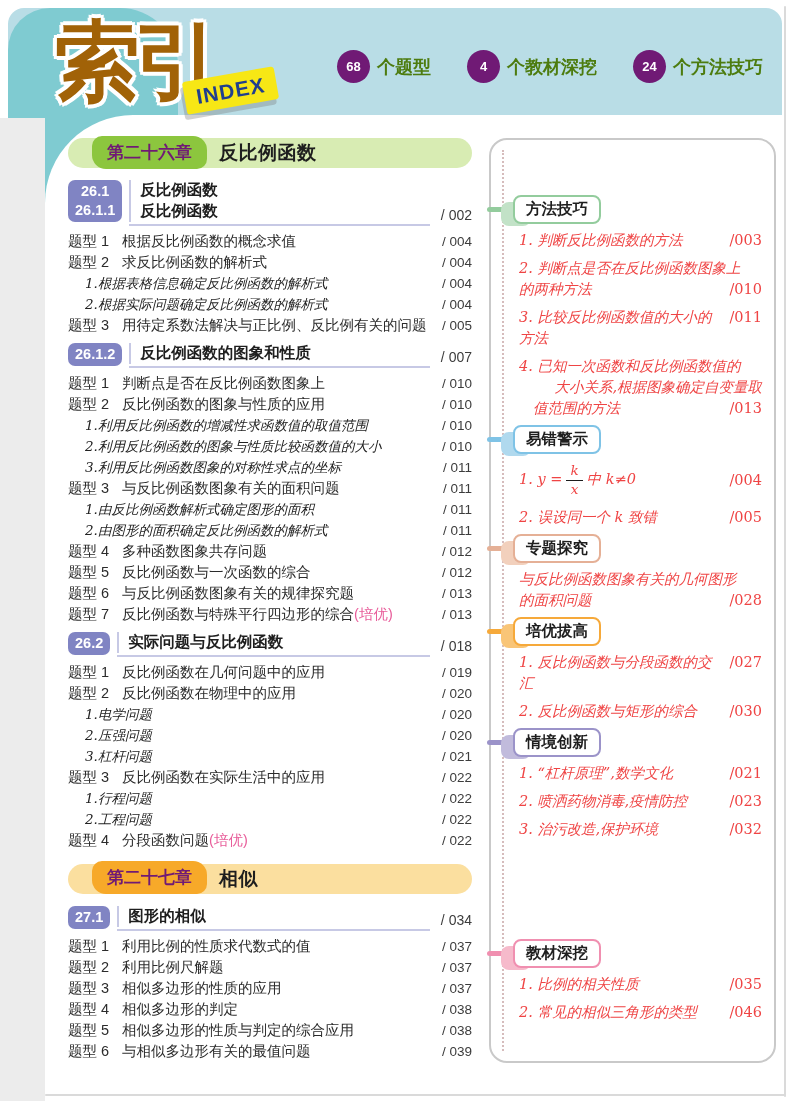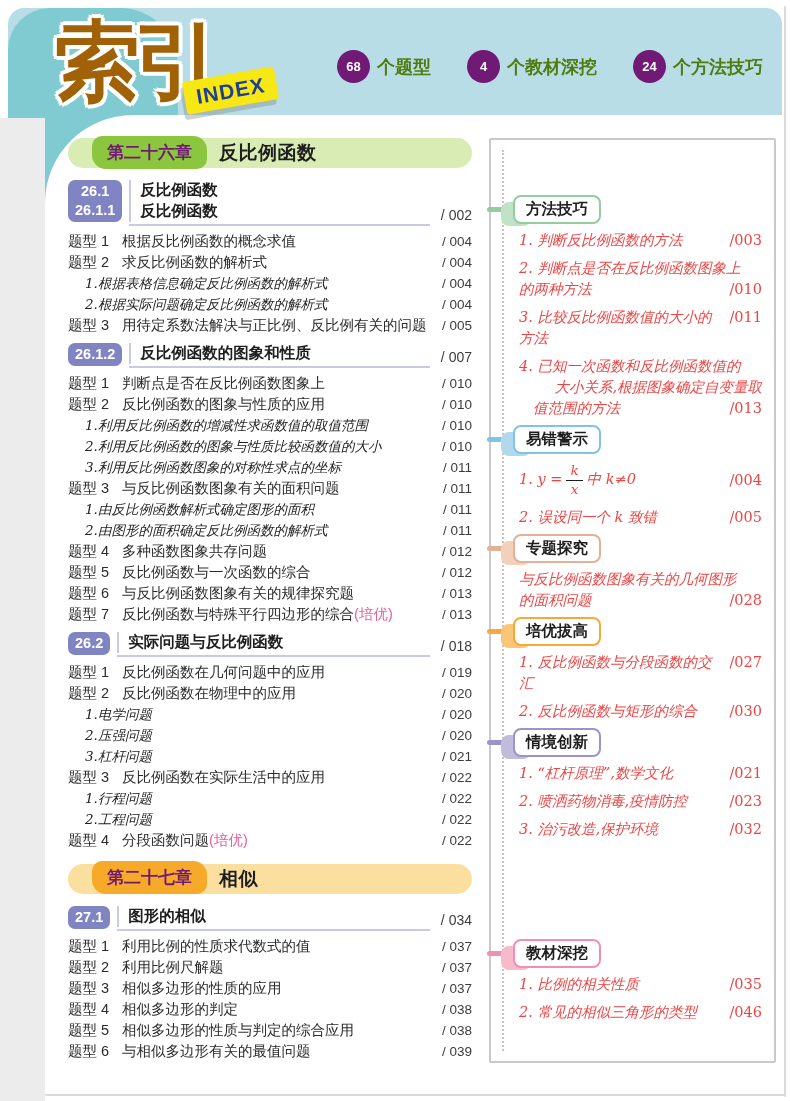--- a/index.html
+++ b/index.html
@@ -25,21 +25,21 @@
 
   .badges { position:absolute; left:337px; top:50px; display:flex; gap:36px; align-items:center; }
   .badge { display:flex; align-items:center; gap:7px; }
   .badge-circle { width:33px; height:33px; border-radius:50%; background:#701a75; color:#fff; font-weight:bold;
       font-size:13px; display:flex; align-items:center; justify-content:center; }
   .badge-label { color:#4d7c0f; font-weight:bold; font-size:18px; }
 
   
   .content { position:absolute; left:68px; top:138px; width:708px; display:flex; align-items:flex-start; }
   .toc { width:404px; }
-  .side-panel { width:287px; margin-left:17px; box-sizing:border-box; border:2px solid #c9c9c9; border-radius:2px;
+  .side-panel { width:287px; margin-left:17px; box-sizing:border-box; border:2px solid #c9c9c9; border-radius:18px;
       height:925px; position:relative; padding:0 12px 0 28px; background:#fff; }
   .side-panel::before { content:""; position:absolute; left:11px; top:10px; bottom:10px; border-left:2px dotted #d6bcbc; }
 
   
   .chapter { margin:0; }
   .chapter + .chapter { margin-top:16px; }
   .ch-head { height:30px; background:var(--bar); border-radius:16px; display:flex; align-items:center; margin-bottom:12px; }
   .ch-badge { background:var(--badge); color:#701a75; font-weight:bold; font-size:17px; padding:5px 15px;
       border-radius:10px 14px 10px 14px; margin-left:24px; position:relative; top:-1px; white-space:nowrap; }
   .ch-title { font-size:19px; font-weight:bold; color:#1e1e1e; margin-left:12px; letter-spacing:.5px; }

